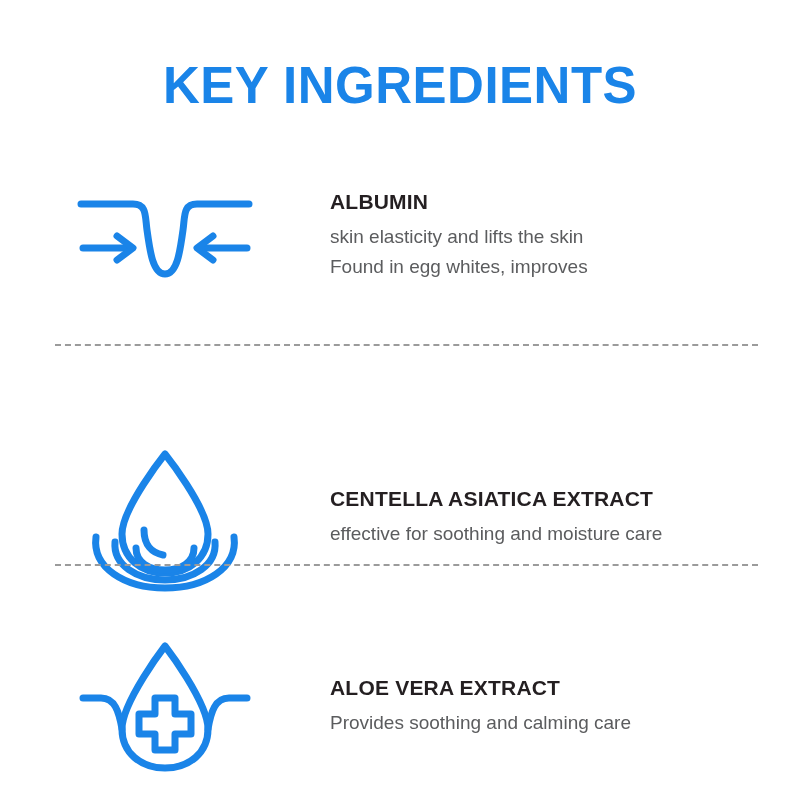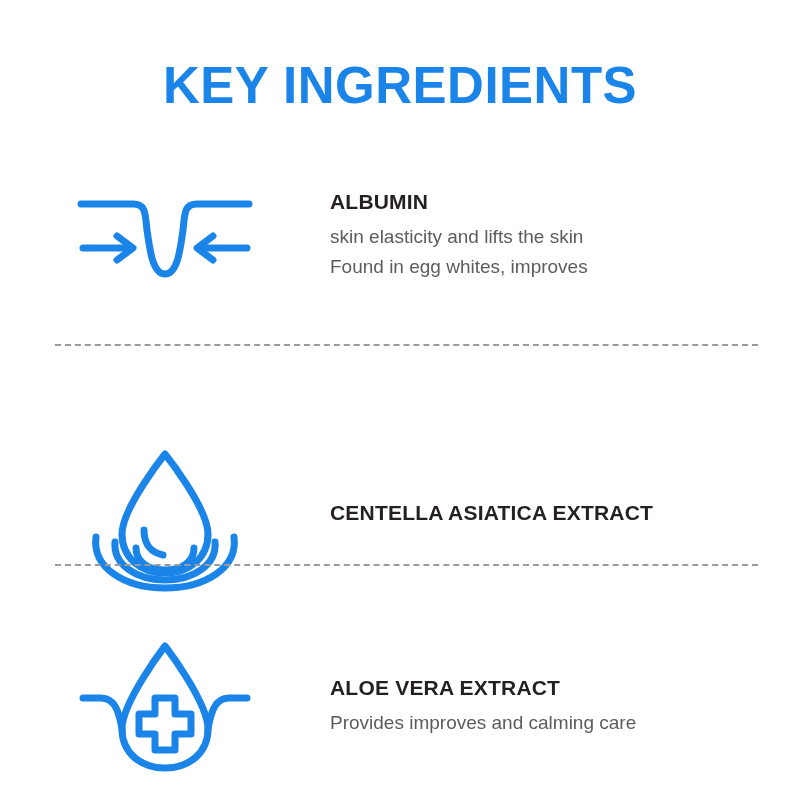--- a/index.html
+++ b/index.html
@@ -139,20 +139,21 @@
 
           <path d="M56 106 C56 120 69 128 85 128 C101 128 114 120 114 106"></path>
           <path d="M35 100 C33 123 57 138 85 138 C113 138 137 123 135 100"></path>
           <path d="M16 95 C12 126 45 146 85 146 C125 146 158 126 154 95"></path>
         </g>
       </svg>
     </div>
     <div class="text-cell">
       <div class="ing-title">CENTELLA ASIATICA EXTRACT</div>
       <div class="ing-desc">
+        <span class="line">effective for soothing and moisture care</span>
       </div>
     </div>
   </div>
 
   <div class="divider divider-2"></div>
 
   <div class="section section-3">
     <div class="icon-cell">
       <svg width="180" height="140" viewBox="0 0 180 140">
         <g fill="none" stroke="#1a84e8" stroke-width="7" stroke-linecap="round" stroke-linejoin="round">
@@ -163,18 +164,18 @@
 
           <path d="M172 62 H154 C140 62 136 76 133 93"></path>
 
           <path d="M80 62 H100 V78 H116 V98 H100 V114 H80 V98 H64 V78 H80 Z"></path>
         </g>
       </svg>
     </div>
     <div class="text-cell">
       <div class="ing-title">ALOE VERA EXTRACT</div>
       <div class="ing-desc">
-        <span class="line">Provides improves and calming care</span>
+        <span class="line">Provides soothing and calming care</span>
       </div>
     </div>
   </div>
 
 </div>
 
 </body></html>

